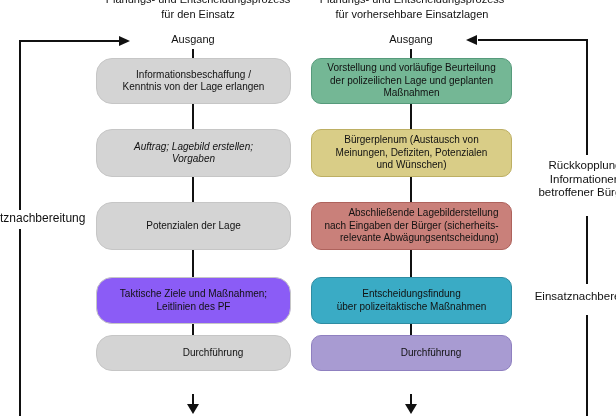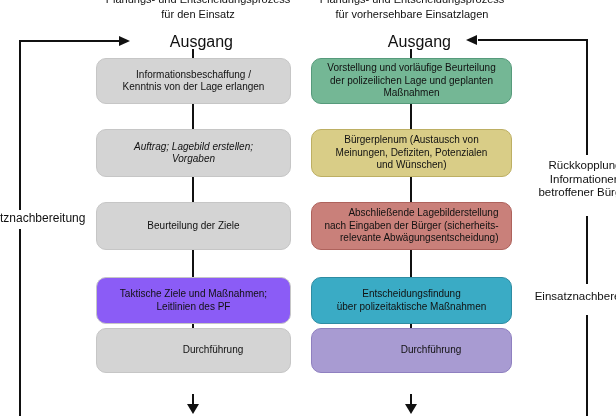--- a/index.html
+++ b/index.html
@@ -3,28 +3,28 @@
 <meta charset="utf-8">
 <style>
   html,body{margin:0;padding:0;background:#fff;}
   #stage{
     position:relative;width:616px;height:416px;overflow:hidden;
     background:#fff;color:#111;
     font-family:"Liberation Sans","DejaVu Sans",sans-serif;
   }
   .hdr{position:absolute;top:-8px;width:222px;text-align:center;
        font-size:11px;line-height:15px;white-space:pre-line;}
-  .exit{position:absolute;top:33px;width:80px;text-align:right;font-size:16px;}
+  .exit{position:absolute;top:33px;width:80px;text-align:center;font-size:11px;}
   .box{position:absolute;box-sizing:border-box;border-radius:10px;
        border:1px solid transparent;display:flex;align-items:center;justify-content:center;
        text-align:center;font-size:10px;line-height:12.5px;white-space:pre-line;padding:1px 3px;}
-  .colL{left:96px;width:195px;}
+  .colL{left:96px;width:195px;border-radius:16px;}
   .colR{left:311px;width:201px;}
   .r1{top:58px;height:46px;} .r2{top:129px;height:48px;} .r3{top:202px;height:48px;}
-  .r4{top:277px;height:47px;} .r5{top:328px;height:45px;padding-left:42px;}
+  .r4{top:277px;height:47px;} .r5{top:335px;height:36px;padding-left:42px;}
   .vline{position:absolute;width:2px;background:#111;}
   .hline{position:absolute;height:2px;background:#111;}
   .tri{position:absolute;width:0;height:0;}
   .tri-right{border-top:5px solid transparent;border-bottom:5px solid transparent;border-left:11px solid #111;}
   .tri-left{border-top:5px solid transparent;border-bottom:5px solid transparent;border-right:11px solid #111;}
   .tri-down{border-left:6px solid transparent;border-right:6px solid transparent;border-top:10px solid #111;}
   .sidelabel{position:absolute;font-size:11.5px;line-height:13.5px;}
 </style>
 </head>
 <body>
@@ -70,21 +70,21 @@
   <div class="vline" style="left:410px;top:177px;height:25px;"></div>
   <div class="vline" style="left:410px;top:250px;height:27px;"></div>
   <div class="vline" style="left:410px;top:324px;height:25px;"></div>
   <div class="vline" style="left:410px;top:394px;height:11px;"></div>
   <div class="tri tri-down" style="left:405px;top:404px;"></div>
 
   <div class="box colL r1" style="background-color: rgb(212, 212, 212); border-color: rgb(198, 198, 198);">Informationsbeschaffung /
 Kenntnis von der Lage erlangen</div>
   <div class="box colL r2" style="background-color: rgb(212, 212, 212); border-color: rgb(198, 198, 198); font-style: italic;">Auftrag; Lagebild erstellen;
 Vorgaben</div>
-  <div class="box colL r3" style="background-color: rgb(212, 212, 212); border-color: rgb(198, 198, 198);">Beurteilung der Ziele</div>
+  <div class="box colL r3" style="background-color: rgb(212, 212, 212); border-color: rgb(198, 198, 198);">Potenzialen der Lage</div>
   <div class="box colL r4" style="background-color: #8b5cf6; border-color: rgb(198, 198, 198);">Taktische Ziele und Maßnahmen;
 Leitlinien des PF</div>
   <div class="box colL r5" style="background-color: rgb(212, 212, 212); border-color: rgb(198, 198, 198);">Durchführung</div>
 
   <div class="box colR r1" style="background-color: rgb(116, 183, 149); border-color: rgb(86, 154, 123); text-align: center;">Vorstellung und vorläufige Beurteilung
 der polizeilichen Lage und geplanten
 Maßnahmen</div>
   <div class="box colR r2" style="background-color: rgb(217, 205, 135); border-color: rgb(189, 175, 99);">Bürgerplenum (Austausch von
 Meinungen, Defiziten, Potenzialen
 und Wünschen)</div>

